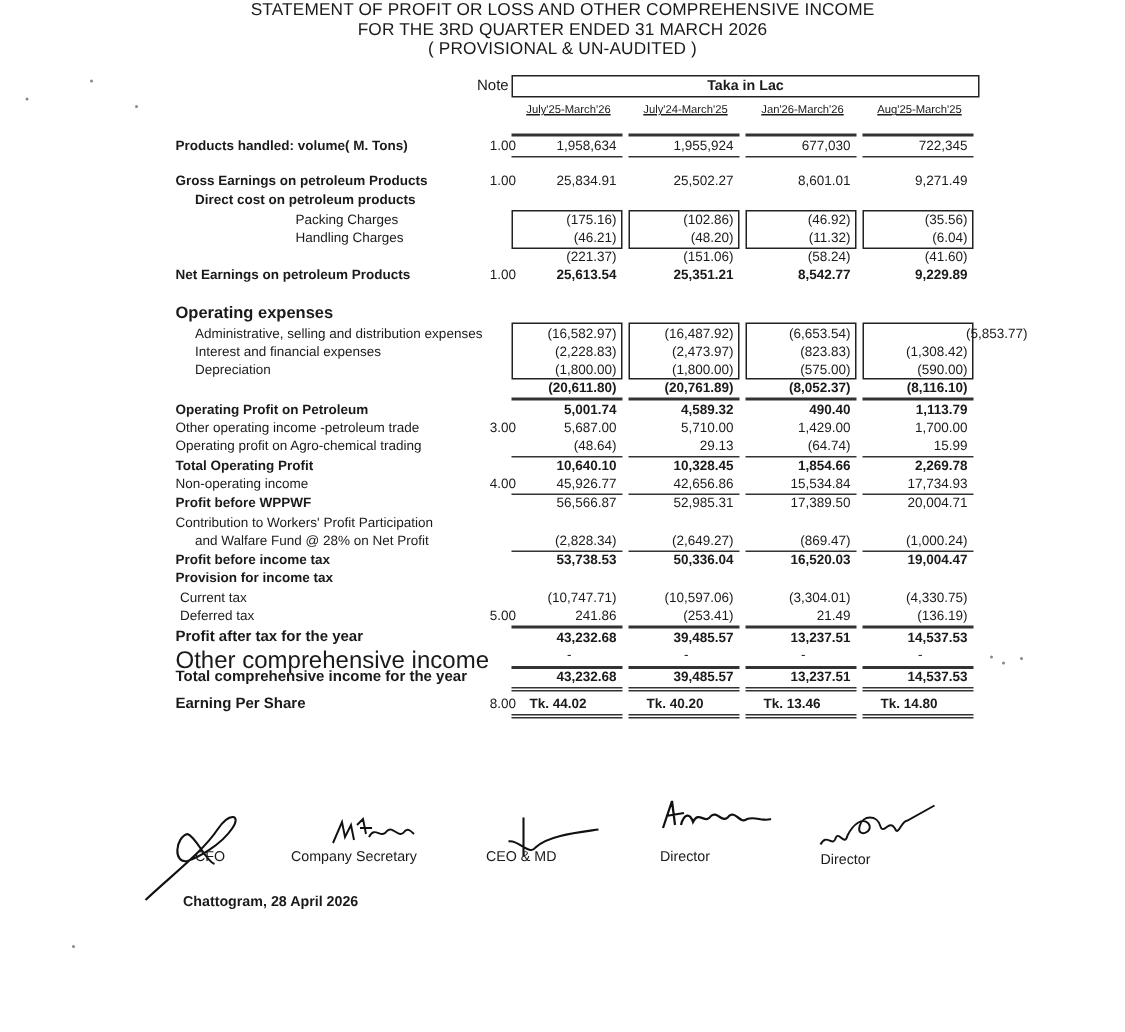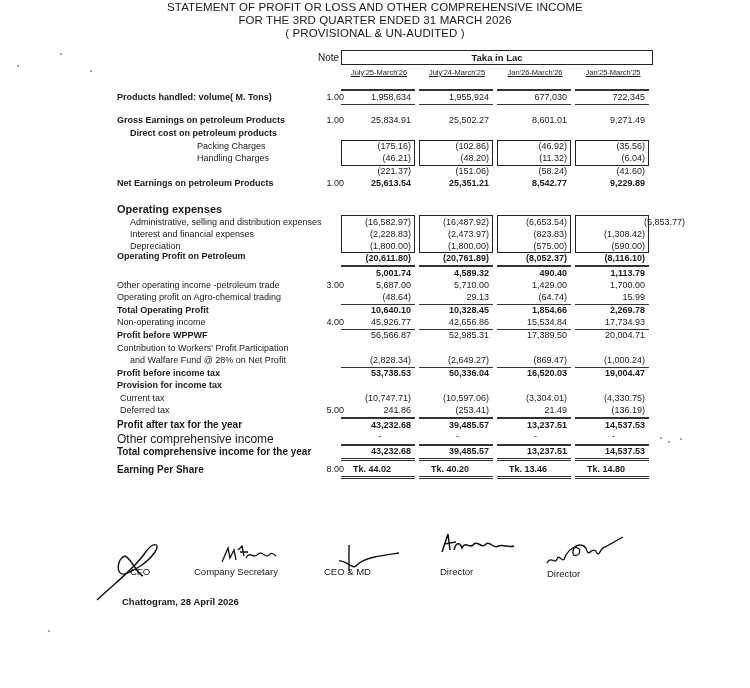--- a/index.html
+++ b/index.html
@@ -32,21 +32,21 @@
 
 <div class="abs title" style="top:0px;">STATEMENT OF PROFIT OR LOSS AND OTHER COMPREHENSIVE INCOME</div>
 <div class="abs title" style="top:13px;">FOR THE 3RD QUARTER ENDED 31 MARCH 2026</div>
 <div class="abs title" style="top:26px;">( PROVISIONAL &amp; UN-AUDITED )</div>
 
 <div class="abs note-lbl" style="left:318px; top:52px;">Note</div>
 <div class="abs taka-box">Taka in Lac</div>
 <div class="abs colhead" style="left:341px;">July'25-March'26</div>
 <div class="abs colhead" style="left:419px;">July'24-March'25</div>
 <div class="abs colhead" style="left:497px;">Jan'26-March'26</div>
-<div class="abs colhead" style="left:575px;">Jan'25-March'25</div>
+<div class="abs colhead" style="left:575px;">Aug'25-March'25</div>
 
 <div class="abs hlthick c0" style="top:89px;"></div>
 <div class="abs hlthick c1" style="top:89px;"></div>
 <div class="abs hlthick c2" style="top:89px;"></div>
 <div class="abs hlthick c3" style="top:89px;"></div>
 <div class="abs row-label b" style="top:92px;">Products handled: volume( M. Tons)</div>
 <div class="abs note" style="top:92px;">1.00</div>
 <div class="abs val c0" style="top:92px;">1,958,634</div>
 <div class="abs val c1" style="top:92px;">1,955,924</div>
 <div class="abs val c2" style="top:92px;">677,030</div>
@@ -112,21 +112,21 @@
 <div class="abs val c3" style="top:241px;">(590.00)</div>
 <div class="abs val c0 b" style="top:253px;">(20,611.80)</div>
 <div class="abs val c1 b" style="top:253px;">(20,761.89)</div>
 <div class="abs val c2 b" style="top:253px;">(8,052.37)</div>
 <div class="abs val c3 b" style="top:253px;">(8,116.10)</div>
 <div class="abs hlthick c0" style="top:265px;"></div>
 <div class="abs hlthick c1" style="top:265px;"></div>
 <div class="abs hlthick c2" style="top:265px;"></div>
 <div class="abs hlthick c3" style="top:265px;"></div>
 
-<div class="abs row-label b" style="top:251px;">Operating Profit on Petroleum</div>
+<div class="abs row-label b" style="top:268px;">Operating Profit on Petroleum</div>
 <div class="abs val c0 b" style="top:268px;">5,001.74</div>
 <div class="abs val c1 b" style="top:268px;">4,589.32</div>
 <div class="abs val c2 b" style="top:268px;">490.40</div>
 <div class="abs val c3 b" style="top:268px;">1,113.79</div>
 
 <div class="abs row-label" style="top:280px;">Other operating income -petroleum trade</div>
 <div class="abs note" style="top:280px;">3.00</div>
 <div class="abs val c0" style="top:280px;">5,687.00</div>
 <div class="abs val c1" style="top:280px;">5,710.00</div>
 <div class="abs val c2" style="top:280px;">1,429.00</div>
@@ -199,21 +199,21 @@
 <div class="abs hlthick c1" style="top:417px;"></div>
 <div class="abs hlthick c2" style="top:417px;"></div>
 <div class="abs hlthick c3" style="top:417px;"></div>
 
 <div class="abs row-label b" style="top:419px; font-size:10px;">Profit after tax for the year</div>
 <div class="abs val c0 b" style="top:420px;">43,232.68</div>
 <div class="abs val c1 b" style="top:420px;">39,485.57</div>
 <div class="abs val c2 b" style="top:420px;">13,237.51</div>
 <div class="abs val c3 b" style="top:420px;">14,537.53</div>
 
-<div class="abs row-label" style="top:432px; font-size:12px;">Other comprehensive income</div>
+<div class="abs row-label" style="top:432px; font-size:16px;">Other comprehensive income</div>
 <div class="abs val c0" style="top:431px; width:40px;">-</div>
 <div class="abs val c1" style="top:431px; width:40px;">-</div>
 <div class="abs val c2" style="top:431px; width:40px;">-</div>
 <div class="abs val c3" style="top:431px; width:40px;">-</div>
 <div class="abs hlthick c0" style="top:444px;"></div>
 <div class="abs hlthick c1" style="top:444px;"></div>
 <div class="abs hlthick c2" style="top:444px;"></div>
 <div class="abs hlthick c3" style="top:444px;"></div>
 
 <div class="abs row-label b" style="top:446px; font-size:10px;">Total comprehensive income for the year</div>

